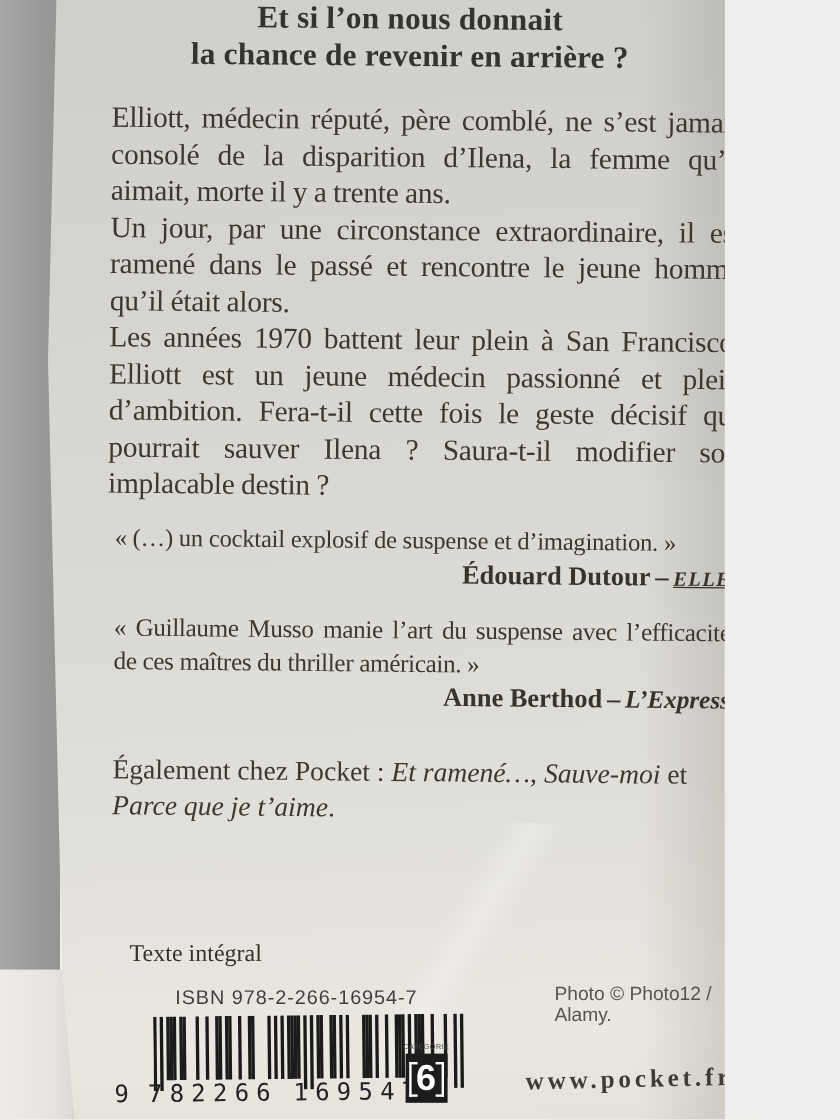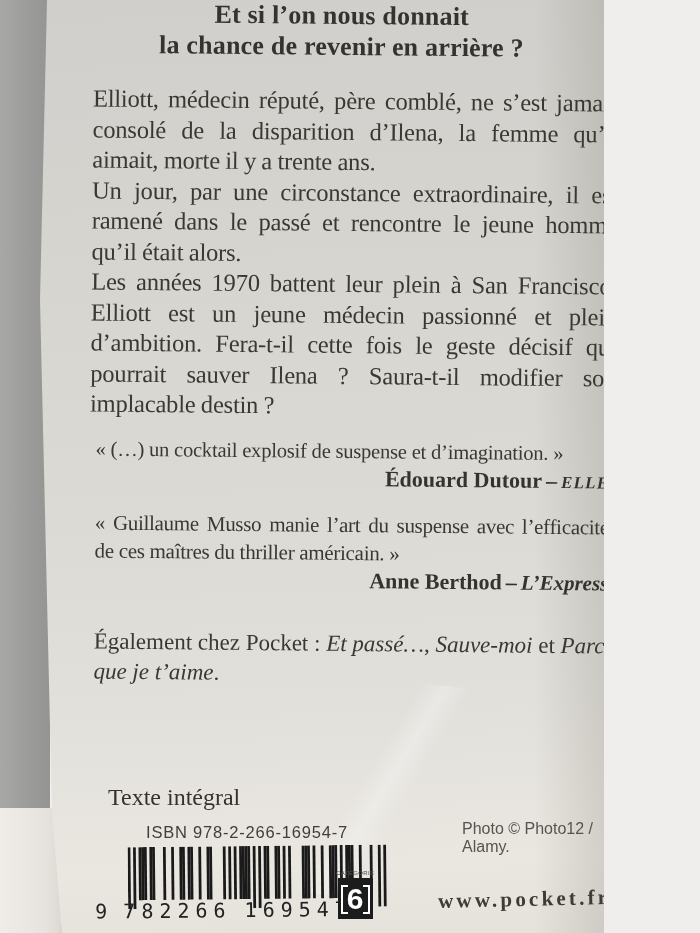--- a/index.html
+++ b/index.html
@@ -42,31 +42,31 @@
   .synopsis{position:absolute;left:92px;top:86px;width:526px;
     font-size:24.5px;line-height:30.5px;text-align:justify;
     letter-spacing:-.2px;word-spacing:-.5px;color:#3a3830;}
   .synopsis p{margin:0;}
   .quote-line{position:absolute;left:98px;top:440px;white-space:nowrap;
     font-size:20.5px;letter-spacing:-.2px;color:#3a3830;}
   .attr{position:absolute;right:88px;text-align:right;font-size:22px;font-weight:700;color:#35332c;}
   .attr1{top:466px;}
   .attr2{top:568px;}
   .attr .src{font-weight:600;font-style:italic;}
-  .attr1 .src{font-size:17px;letter-spacing:1.2px;}
+  .attr1 .src{font-size:17px;letter-spacing:1.2px;text-decoration:underline;}
   .attr2 .src{font-size:21px;}
   .attr .dash{font-weight:700;padding:0 4px;}
   .quote2{position:absolute;left:98px;top:511px;width:514px;
     font-size:21px;line-height:28px;text-align:justify;
     letter-spacing:-.3px;color:#3a3830;}
   .also{position:absolute;left:98px;top:606px;width:532px;
     font-size:23px;line-height:30px;color:#3a3830;}
   .also .it{font-style:italic;}
 
-  .texte-integral{position:absolute;left:108px;top:784px;font-size:24px;color:#353329;}
+  .texte-integral{position:absolute;left:108px;top:784px;font-size:20px;color:#353329;}
   .isbn{position:absolute;left:118px;top:823px;font-family:"Liberation Sans",sans-serif;
     font-size:16.5px;letter-spacing:.8px;color:#3e3e3a;margin-left:28px;}
   .photo-credit{position:absolute;left:462px;top:820px;font-family:"Liberation Sans",sans-serif;
     font-size:16px;color:#56544e;}
 
   
   .barcode{position:absolute;left:95px;top:846px;width:310px;height:82px;transform:rotate(-.6deg);}
   .bc-svg{position:absolute;left:33px;top:0;}
   .bc-digits{position:absolute;left:0;top:52px;display:flex;align-items:flex-end;
     font-family:"DejaVu Sans Mono",monospace;font-size:20px;color:#222;}
@@ -122,21 +122,21 @@
       <div class="quote-line">« (…) un cocktail explosif de suspense et d’imagination. »</div>
       <div class="attr attr1">
         <span>Édouard Dutour</span><span class="dash">–</span><span class="src">ELLE</span>
       </div>
 
       <div class="quote2">« Guillaume Musso manie l’art du suspense avec l’efficacité de ces maîtres du thriller américain. »</div>
       <div class="attr attr2">
         <span>Anne Berthod</span><span class="dash">–</span><span class="src">L’Express</span>
       </div>
 
-      <p class="also"><span>Également chez Pocket : </span><span class="it">Et passé…</span><span>, </span><span class="it">Sauve-moi</span><span> et </span><span class="it">Parce que je t’aime</span><span>.</span></p>
+      <p class="also"><span>Également chez Pocket : </span><span class="it">Et ramené…</span><span>, </span><span class="it">Sauve-moi</span><span> et </span><span class="it">Parce que je t’aime</span><span>.</span></p>
     </div>
 
     <div class="texte-integral">Texte intégral</div>
     <div class="isbn">ISBN 978-2-266-16954-7</div>
     <div class="photo-credit">Photo © Photo12 / Alamy.</div>
 
     <div class="barcode">
       <svg class="bc-svg" id="bc-svg" width="260" height="62">
           <rect x="0.00" y="0" width="2.77" height="62" fill="#1a1a1a"></rect>
           <rect x="5.44" y="0" width="2.77" height="62" fill="#1a1a1a"></rect>

